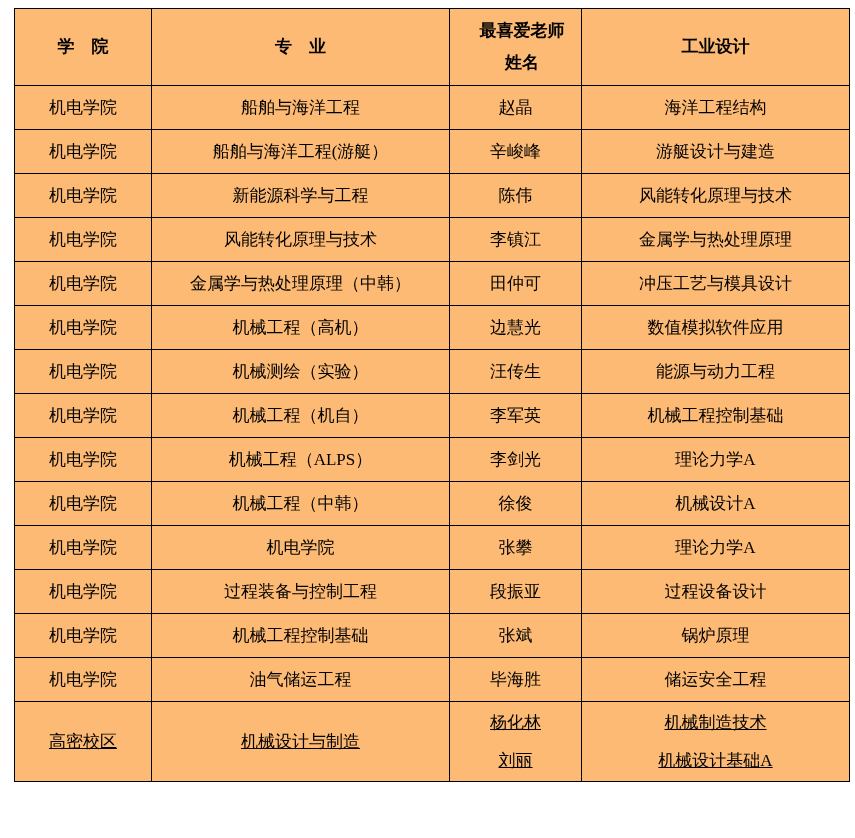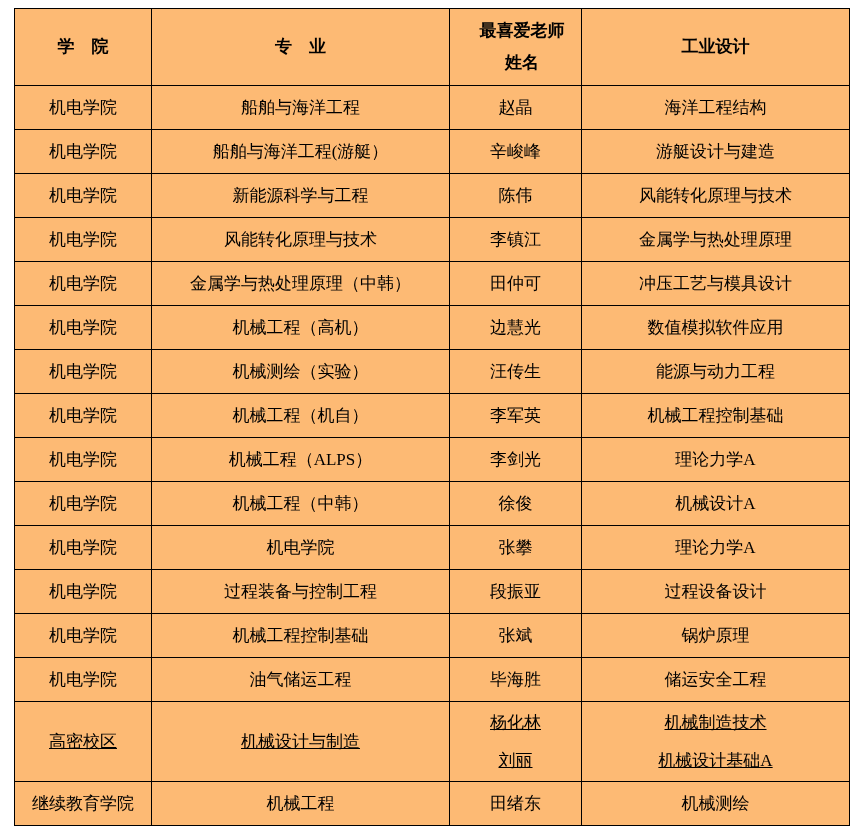--- a/index.html
+++ b/index.html
@@ -277,28 +277,14 @@
         </td>
         <td>
           <div class="cell-line">杨化林</div>
           <div class="cell-line">刘丽</div>
         </td>
         <td>
           <div class="cell-line">机械制造技术</div>
           <div class="cell-line">机械设计基础A</div>
         </td>
       </tr>
-      <tr class="row-normal">
-        <td>
-          <div class="cell-line">继续教育学院</div>
-        </td>
-        <td>
-          <div class="cell-line">机械工程</div>
-        </td>
-        <td>
-          <div class="cell-line">田绪东</div>
-        </td>
-        <td>
-          <div class="cell-line">机械测绘</div>
-        </td>
-      </tr>
     </tbody>
 </table>
 
 </body></html>

